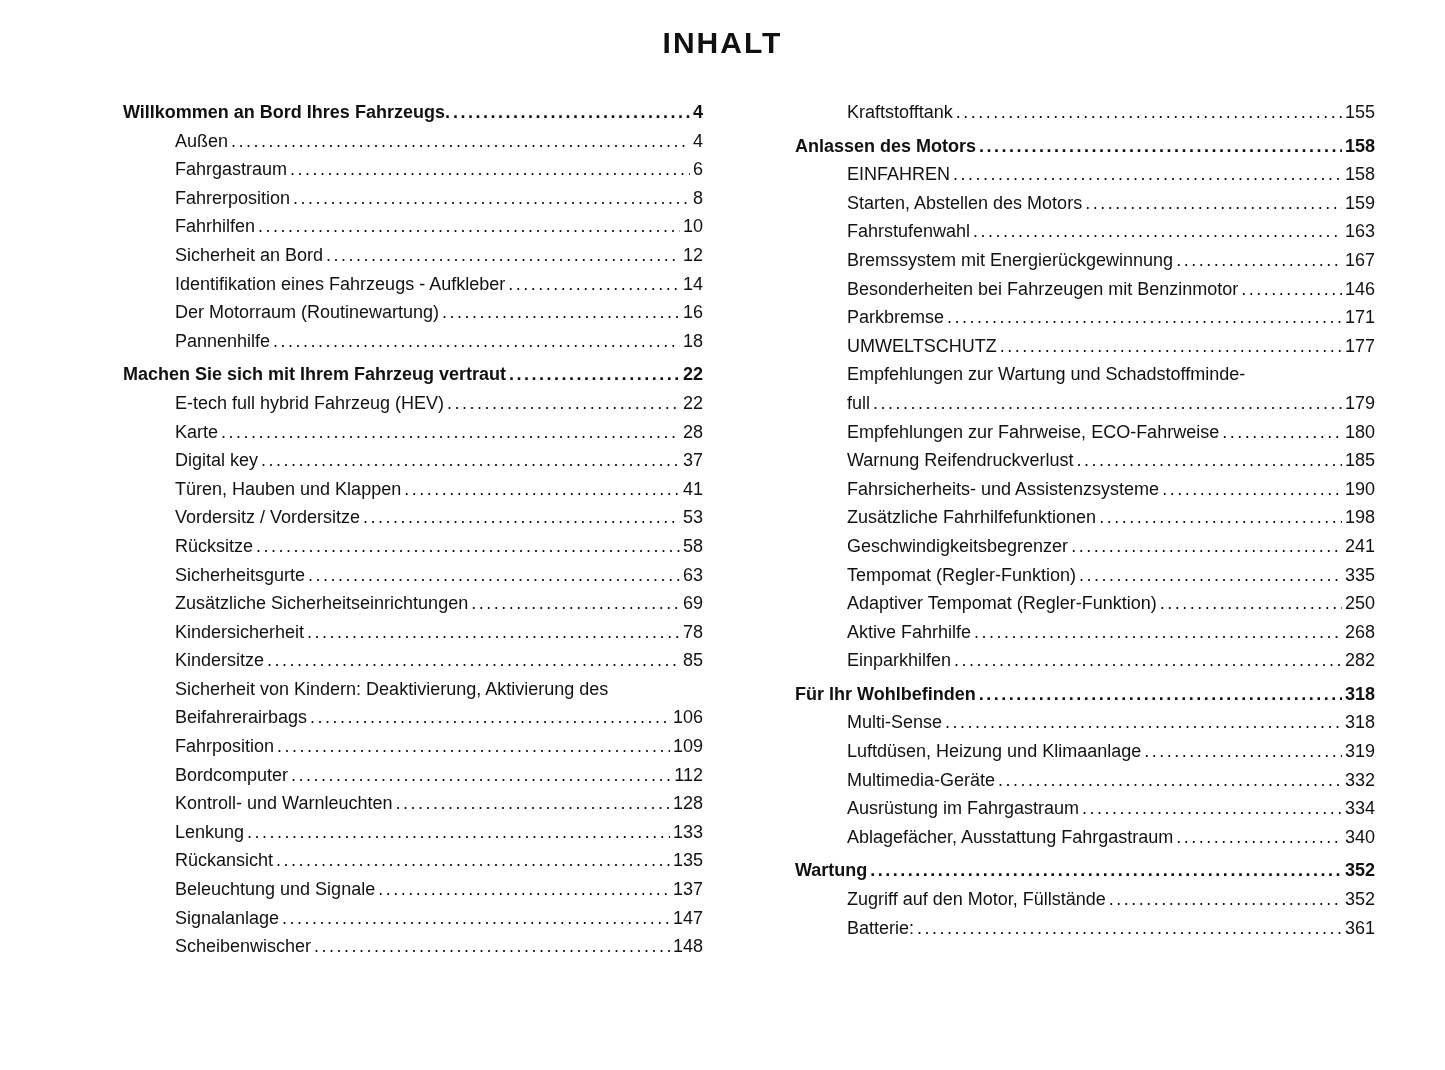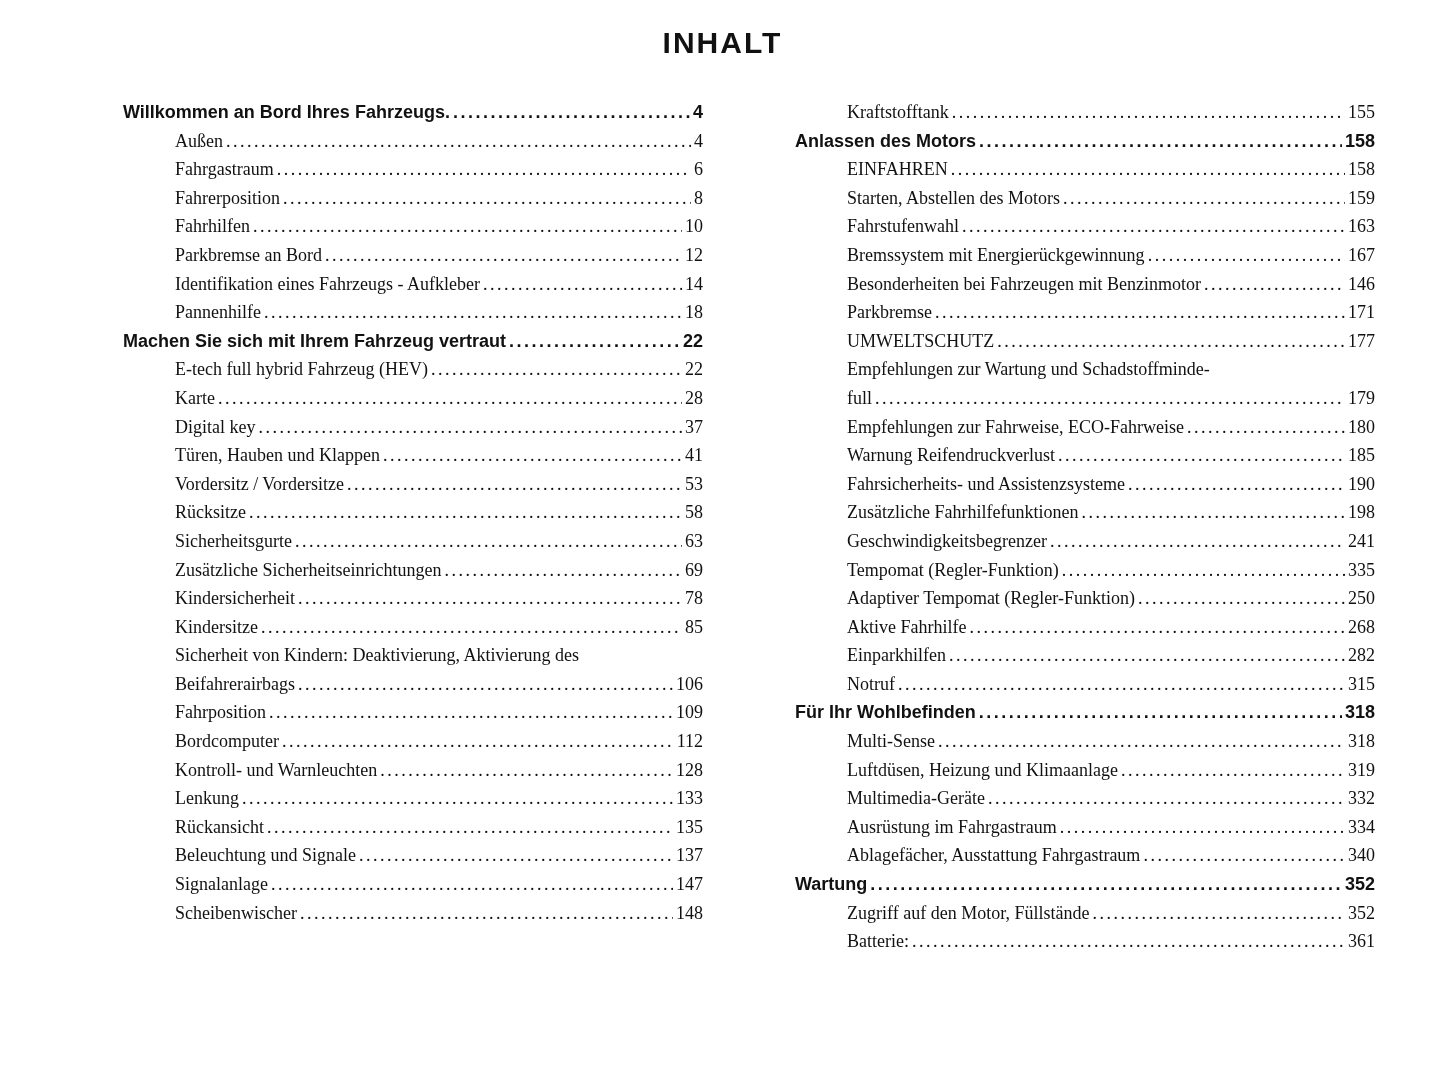--- a/index.html
+++ b/index.html
@@ -25,22 +25,22 @@
     gap: 92px;
     padding: 40px 70px 0 123px;
     align-items: flex-start;
   }
   .column { flex: 1 1 0; min-width: 0; }
   .toc-entry {
     font-size: 18px;
     line-height: 28.6px;
   }
   .toc-entry.heading { font-weight: bold; }
-  .toc-entry.heading:not(:first-child) { }
-  .toc-entry.sub { padding-left: 52px; font-family: Liberation Serif, serif; }
+  .toc-entry.heading:not(:first-child) { margin-top: 5px; }
+  .toc-entry.sub { padding-left: 52px; }
   .entry-line { display: flex; align-items: baseline; }
   .label { white-space: nowrap; flex: 0 0 auto; }
   .labelwrap { }
   .dots {
     flex: 1 1 auto;
     overflow: hidden;
     white-space: nowrap;
     margin: 0 3px;
     min-width: 0;
   }
@@ -87,30 +87,37 @@
         </div>
         <div class="toc-entry sub">
           <div class="entry-line">
             <span class="label">Fahrhilfen</span>
             <span class="dots"></span>
             <span class="pagenum">10</span>
           </div>
         </div>
         <div class="toc-entry sub">
           <div class="entry-line">
-            <span class="label">Parkbremse an Bord</span>
+            <span class="label">Sicherheit an Bord</span>
             <span class="dots"></span>
             <span class="pagenum">12</span>
           </div>
         </div>
         <div class="toc-entry sub">
           <div class="entry-line">
             <span class="label">Identifikation eines Fahrzeugs - Aufkleber</span>
             <span class="dots"></span>
             <span class="pagenum">14</span>
+          </div>
+        </div>
+        <div class="toc-entry sub">
+          <div class="entry-line">
+            <span class="label">Der Motorraum (Routinewartung)</span>
+            <span class="dots"></span>
+            <span class="pagenum">16</span>
           </div>
         </div>
         <div class="toc-entry sub">
           <div class="entry-line">
             <span class="label">Pannenhilfe</span>
             <span class="dots"></span>
             <span class="pagenum">18</span>
           </div>
         </div>
         <div class="toc-entry heading">
@@ -381,27 +388,20 @@
             <span class="label">Aktive Fahrhilfe</span>
             <span class="dots"></span>
             <span class="pagenum">268</span>
           </div>
         </div>
         <div class="toc-entry sub">
           <div class="entry-line">
             <span class="label">Einparkhilfen</span>
             <span class="dots"></span>
             <span class="pagenum">282</span>
-          </div>
-        </div>
-        <div class="toc-entry sub">
-          <div class="entry-line">
-            <span class="label">Notruf</span>
-            <span class="dots"></span>
-            <span class="pagenum">315</span>
           </div>
         </div>
         <div class="toc-entry heading">
           <div class="entry-line">
             <span class="label">Für Ihr Wohlbefinden</span>
             <span class="dots"></span>
             <span class="pagenum">318</span>
           </div>
         </div>
         <div class="toc-entry sub">

